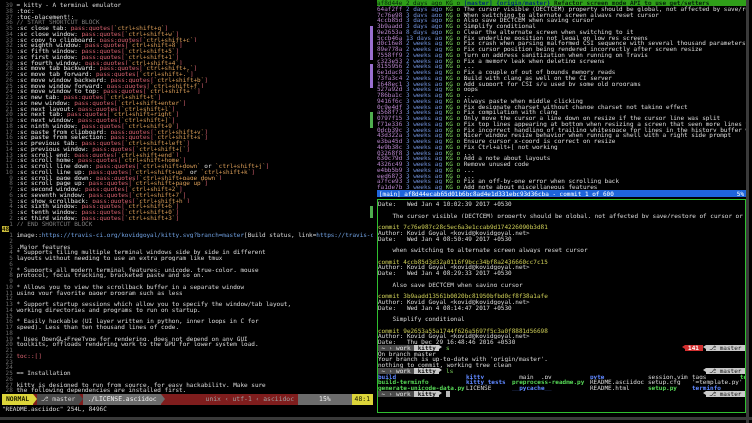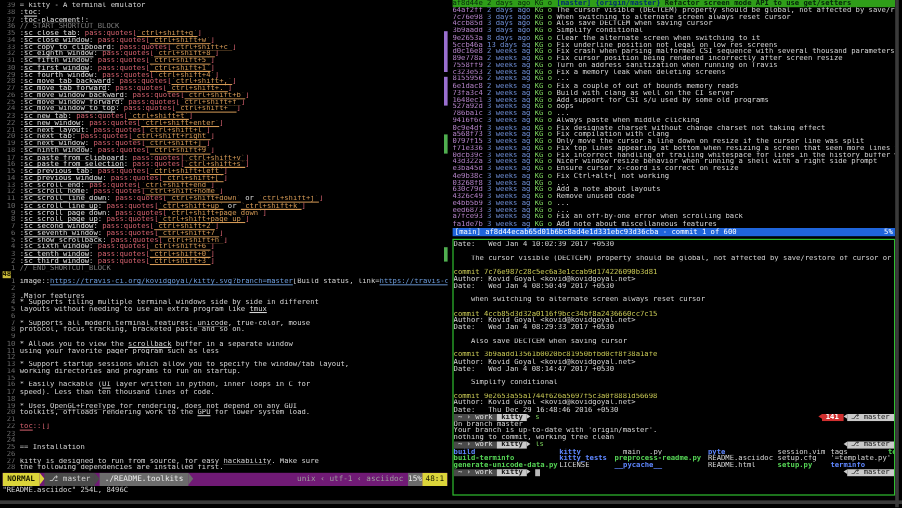--- a/index.html
+++ b/index.html
@@ -53,27 +53,27 @@
   
   #vim-pane{position:absolute;left:2px;top:2px;width:371px;height:411px;display:flex;flex-direction:column;overflow:hidden}
   #vim-lines{flex:1;overflow:hidden}
   #scroll-marks{position:absolute;left:370px;top:0;width:3px;height:411px}
   #scroll-marks .mark{position:absolute;left:0;width:3px}
   #tig-pane{position:absolute;left:377px;top:0;width:369px;height:197px;overflow:hidden}
   #tig-lines{position:absolute;left:0;top:0;right:0;bottom:7px;overflow:hidden}
   #tig-bar{position:absolute;left:0;right:0;bottom:0;height:7px;background:#1f65db;color:#fff;font-size:6px;line-height:7px;display:flex;justify-content:space-between;white-space:pre;padding:0 2px}
   #shell-pane{position:absolute;left:377px;top:199px;width:369px;height:214px;border:1px solid #2fbe2f;overflow:hidden;padding-top:1px}
   
-  #vim-statusline{height:11px;display:flex;align-items:flex-start;font-size:6.4px;line-height:11px;background:#701a75;white-space:pre;overflow:hidden}
+  #vim-statusline{height:11px;display:flex;align-items:flex-start;font-size:6.4px;line-height:11px;background:#7f1d1d;white-space:pre;overflow:hidden}
   .sl-mode{background:#dcd53a;color:#1a1a00;font-weight:bold;padding:0 4px}
   .sl-branch{background:#4a4a4a;color:#d0d0d0;padding:0 4px}
   .sl-file{background:#6c6c6c;color:#ececec;padding:0 4px}
   .sl-mid{flex:1;background:#262626}
   .sl-info{color:#9e9e9e;padding:0 4px}
-  .sl-pct{background:#6c6c6c;color:#ececec;padding:0 0}
+  .sl-pct{background:#6c6c6c;color:#ececec;padding:0 21px}
   .sl-pos{background:#dcd53a;color:#1a1a00;font-weight:normal;padding:0 3px}
   .slarr{width:0;height:0;border-top:5.5px solid transparent;border-bottom:5.5px solid transparent}
   .sa1{border-left:4px solid #dcd53a}
   .sa2{border-left:4px solid #4a4a4a}
   .sa3{border-left:4px solid #6c6c6c}
   #vim-msgline{height:8px;line-height:8px;font-size:6px;color:#d6d6d6;white-space:pre}
   
   #frame-right{position:absolute;left:746px;top:0;width:3px;height:423px;background:#3a3a3a}
   #frame-bottom{position:absolute;left:0;top:417px;width:752px;height:3px;background:#3a3a3a}
 </style>
@@ -151,21 +151,21 @@
         <div class="row"><span class="ln"> 25 </span><span class="t">== Installation</span></div>
         <div class="row"><span class="ln"> 26 </span></div>
         <div class="row"><span class="ln"> 27 </span><span class="t">kitty is designed to run from source, for easy </span><span class="ul">hackability</span><span class="t">. Make sure</span></div>
         <div class="row"><span class="ln"> 28 </span><span class="t">the following dependencies are installed first.</span></div>
       </div>
     <div id="vim-statusline">
       <span class="sl-mode">NORMAL</span>
       <span class="slarr sa1"></span>
       <span class="sl-branch">⎇ master</span>
       <span class="slarr sa2"></span>
-      <span class="sl-file">./README.toolkits</span>
+      <span class="sl-file">./LICENSE.asciidoc</span>
       <span class="slarr sa3"></span>
       <span class="sl-mid"></span>
       <span class="sl-info">unix ‹ utf-1 ‹ asciidoc</span>
       <span class="sl-pct">15%</span>
       <span class="sl-pos">48:1</span>
     </div>
     <div id="vim-msgline">"README.asciidoc" 254L, 8496C</div>
   </div>
   <div id="scroll-marks">
       <div class="mark" style="top: 26px; height: 34px; background: rgb(154, 111, 208);"></div>

